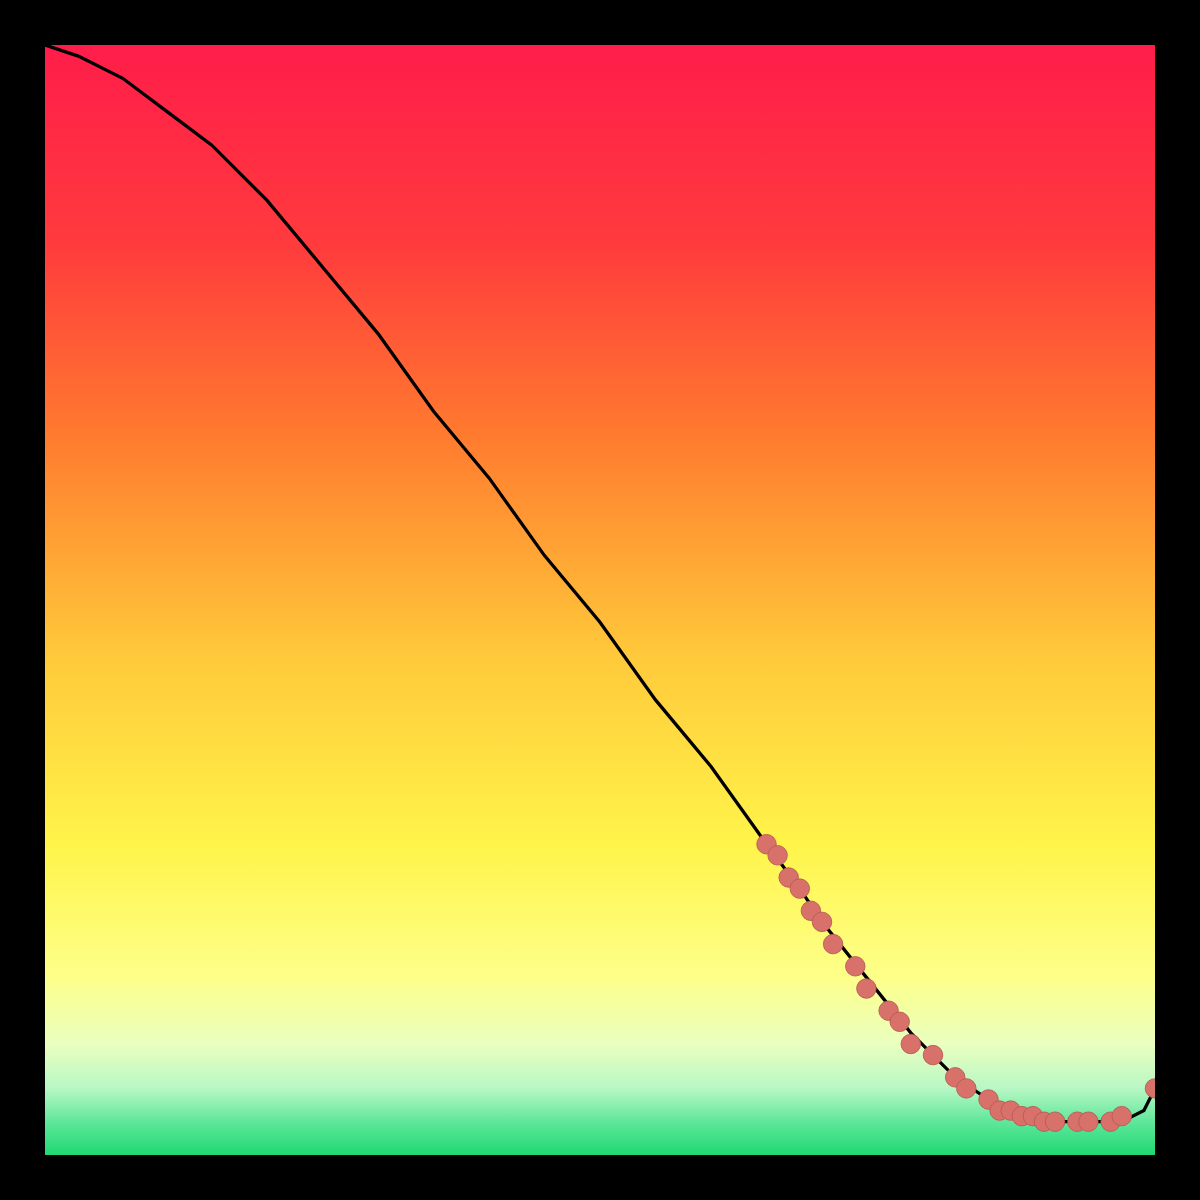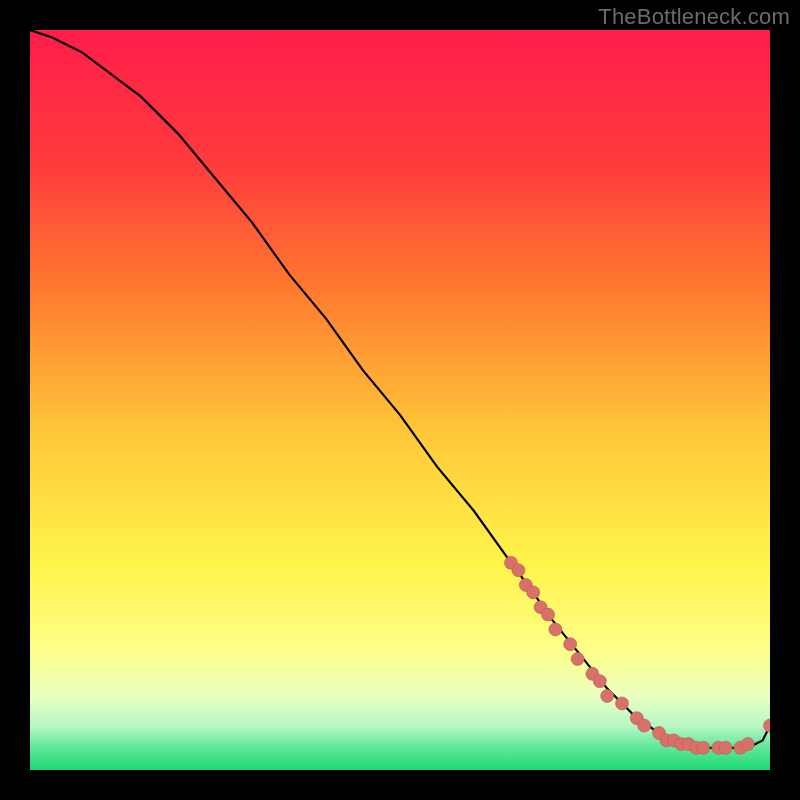--- a/index.html
+++ b/index.html
@@ -38,21 +38,20 @@
     width: 740px;
     height: 740px;
     display: block;
   }
 </style>
 </head>
 <body>
 
 <div class="stage">
 
-  <div class="watermark">TheBottleneck.com</div>
 
   <div class="plot">
     <svg viewBox="0 0 740 740">
       <defs>
         <linearGradient id="bg-grad" x1="0" y1="0" x2="0" y2="1">
           <stop offset="0%" stop-color="#ff1d4a"></stop>
           <stop offset="18%" stop-color="#ff3b3d"></stop>
           <stop offset="35%" stop-color="#ff7a2f"></stop>
           <stop offset="55%" stop-color="#ffc93a"></stop>
           <stop offset="72%" stop-color="#fff44a"></stop>

